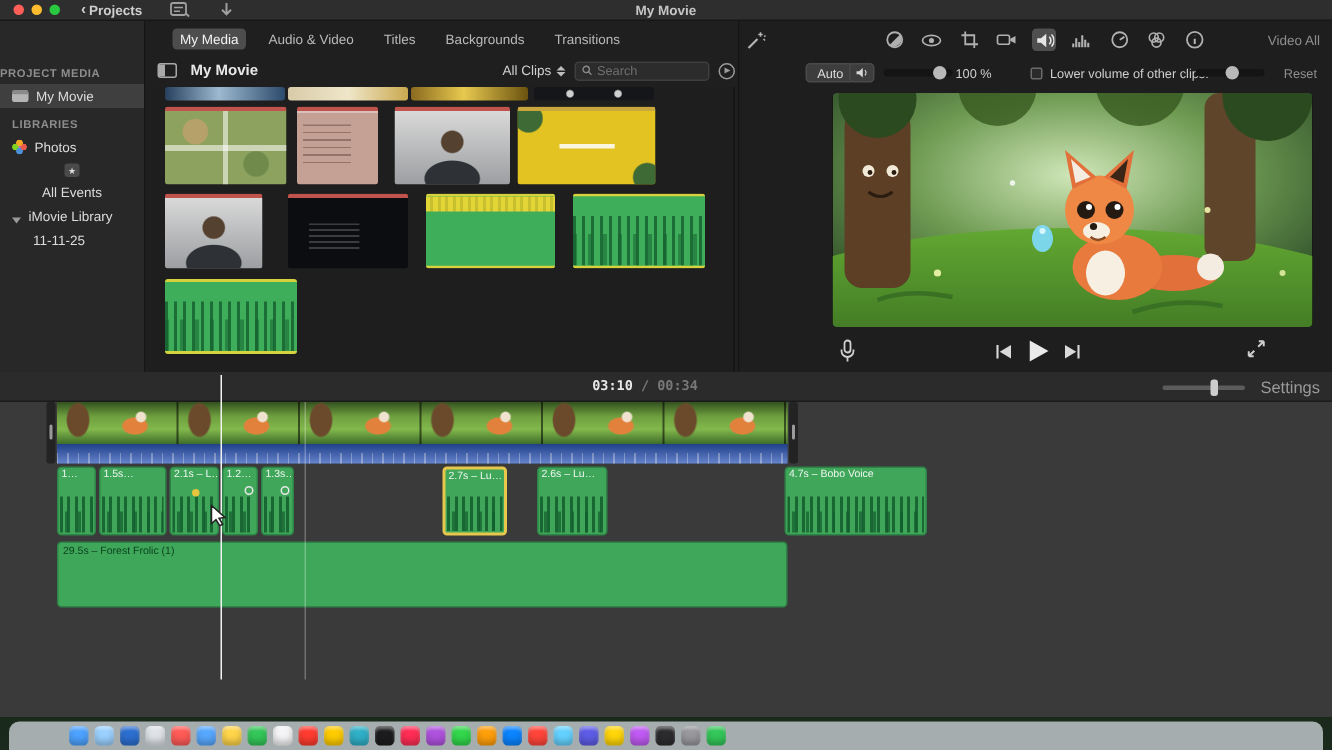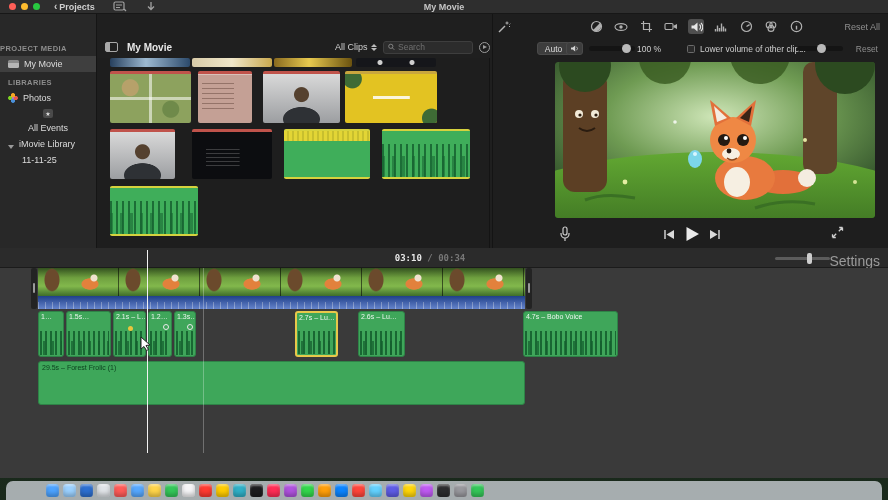--- a/index.html
+++ b/index.html
@@ -108,21 +108,21 @@
   .transport { position:absolute; left:0; top:210px; width:395px; height:22px; }
   .t-icon { position:absolute; top:2px; }
 
   
   .tl-header { position:absolute; left:0; top:248px; width:888px; height:20px; background:#2b2b2b; border-bottom:1px solid #1b1b1b; }
   .timecode { position:absolute; left:350px; width:160px; top:5px; text-align:center; font-size:9px; font-weight:bold;
     font-family:"DejaVu Sans Mono", monospace; }
   .tc-cur { color:#e8e8e8; } .tc-sep,.tc-tot { color:#787878; }
   .zoom-track { position:absolute; left:775px; top:9px; width:55px; height:3px; background:#5c5c5c; border-radius:2px; }
   .zoom-knob { position:absolute; left:32px; top:-4px; width:5px; height:11px; background:#cdcdcd; border-radius:2px; }
-  .settings-label { position:absolute; right:8px; top:5px; color:#9a9a9a; font-size:14px;padding-left:35px; }
+  .settings-label { position:absolute; right:8px; top:5px; color:#9a9a9a; font-size:11px;padding-left:35px; }
 
   
   .tl-body { position:absolute; left:0; top:268px; width:888px; height:210px; background:#3a3a3a; }
   .filmstrip { position:absolute; left:38px; top:0; width:487px; height:28px;
     background-color:#5b8a3a;
     background-image:
       repeating-linear-gradient(90deg, transparent 0 80px, rgba(0,0,0,.55) 80px 81px),
       radial-gradient(circle 4px at 56px 10px, #f0e2cf 0 3px, transparent 4px),
       radial-gradient(ellipse 9px 6px at 52px 16px, #e2813c 0 8px, transparent 9px),
       radial-gradient(ellipse 8px 12px at 14px 12px, #6b4a2c 0 7px, transparent 8px),
@@ -212,20 +212,27 @@
             <span style="width: 0px; height: 0px; border-left: 3.5px solid transparent; border-right: 3.5px solid transparent; border-top: 4px solid rgb(154, 154, 154);"></span>
             <span>iMovie Library</span>
           </div>
           <div style="display: flex; align-items: center; gap: 5px; padding: 3px 8px 3px 22px; color: rgb(220, 220, 220); font-size: 9px;">
             <span>11-11-25</span>
           </div>
         </div>
     </div>
 
     <div class="browser">
+      <div class="tab-bar">
+          <div class="tab active">My Media</div>
+          <div class="tab">Audio &amp; Video</div>
+          <div class="tab">Titles</div>
+          <div class="tab">Backgrounds</div>
+          <div class="tab">Transitions</div>
+        </div>
       <div class="browser-head">
         <span class="toggle-icon"></span>
         <span class="browser-title">My Movie</span>
         <div class="clip-filter">
           <span>All Clips</span>
           <span class="updown">
               <i class="up"></i>
               <i class="dn"></i>
             </span>
         </div>
@@ -314,21 +321,21 @@
                 <circle cx="7" cy="8.4" r="3" fill="none" stroke="#b0b0b0" stroke-width="1.1"></circle>
               </svg>
           </span>
           <span class="adj-icon">
             <svg width="13" height="13" viewBox="0 0 13 13">
                 <circle cx="6.5" cy="6.5" r="5.2" fill="none" stroke="#b0b0b0" stroke-width="1.2"></circle>
                 <path d="M6.5 3.6v.2M6.5 5.8v3.6" stroke="#b0b0b0" stroke-width="1.4"></path>
               </svg>
           </span>
         </div>
-        <span class="reset-all">Reset All</span>
+        <span class="reset-all">Video All</span>
       </div>
 
       <div class="volume-row">
         <span class="pill" style="left:44px; top:2px; width:33px;">Auto</span>
         <span class="pill" style="left:73px; top:2px; width:17px;">
           <svg width="9" height="9" viewBox="0 0 13 12">
               <path d="M1.5 4.5h2.5L7.5 1.5v9L4 7.5H1.5z" fill="#d6d6d6"></path>
               <path d="M9.5 3.5a3.4 3.4 0 0 1 0 5" fill="none" stroke="#d6d6d6" stroke-width="1.1"></path>
             </svg>
         </span>

